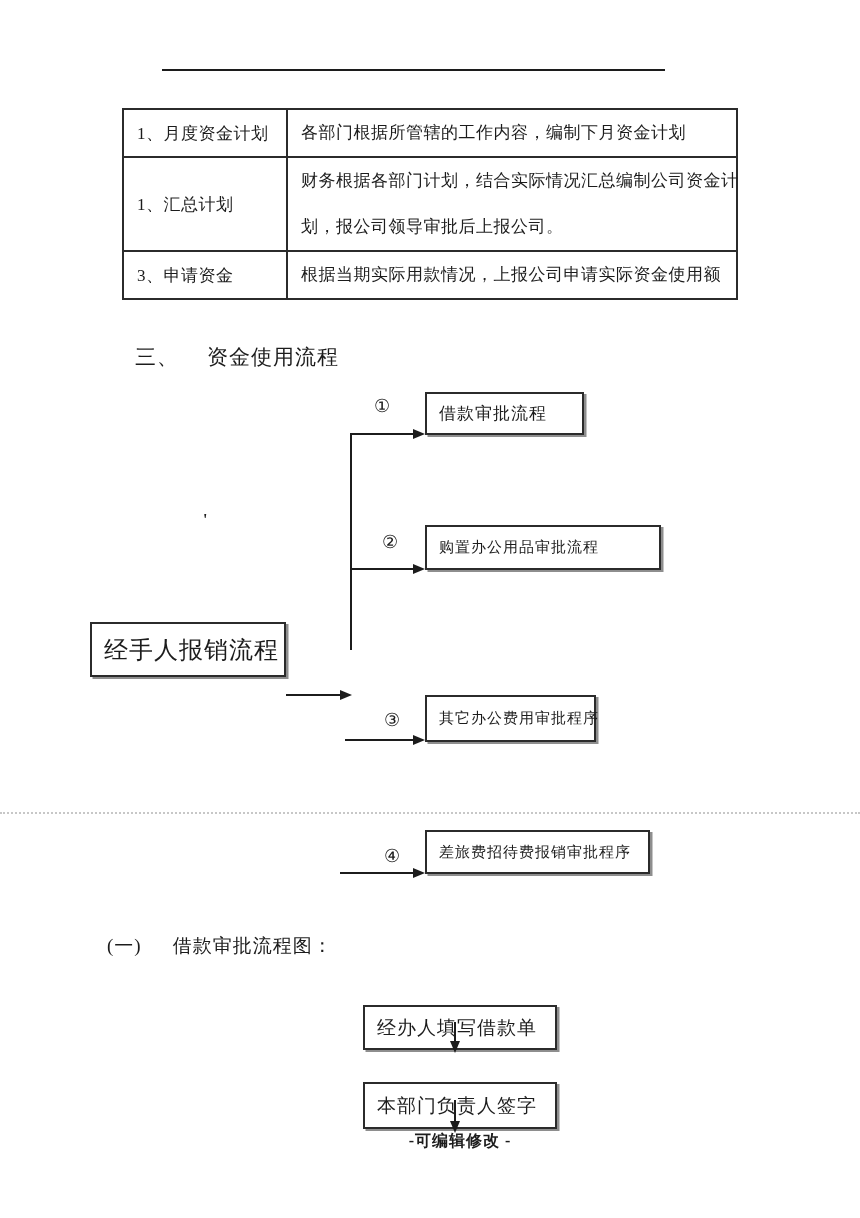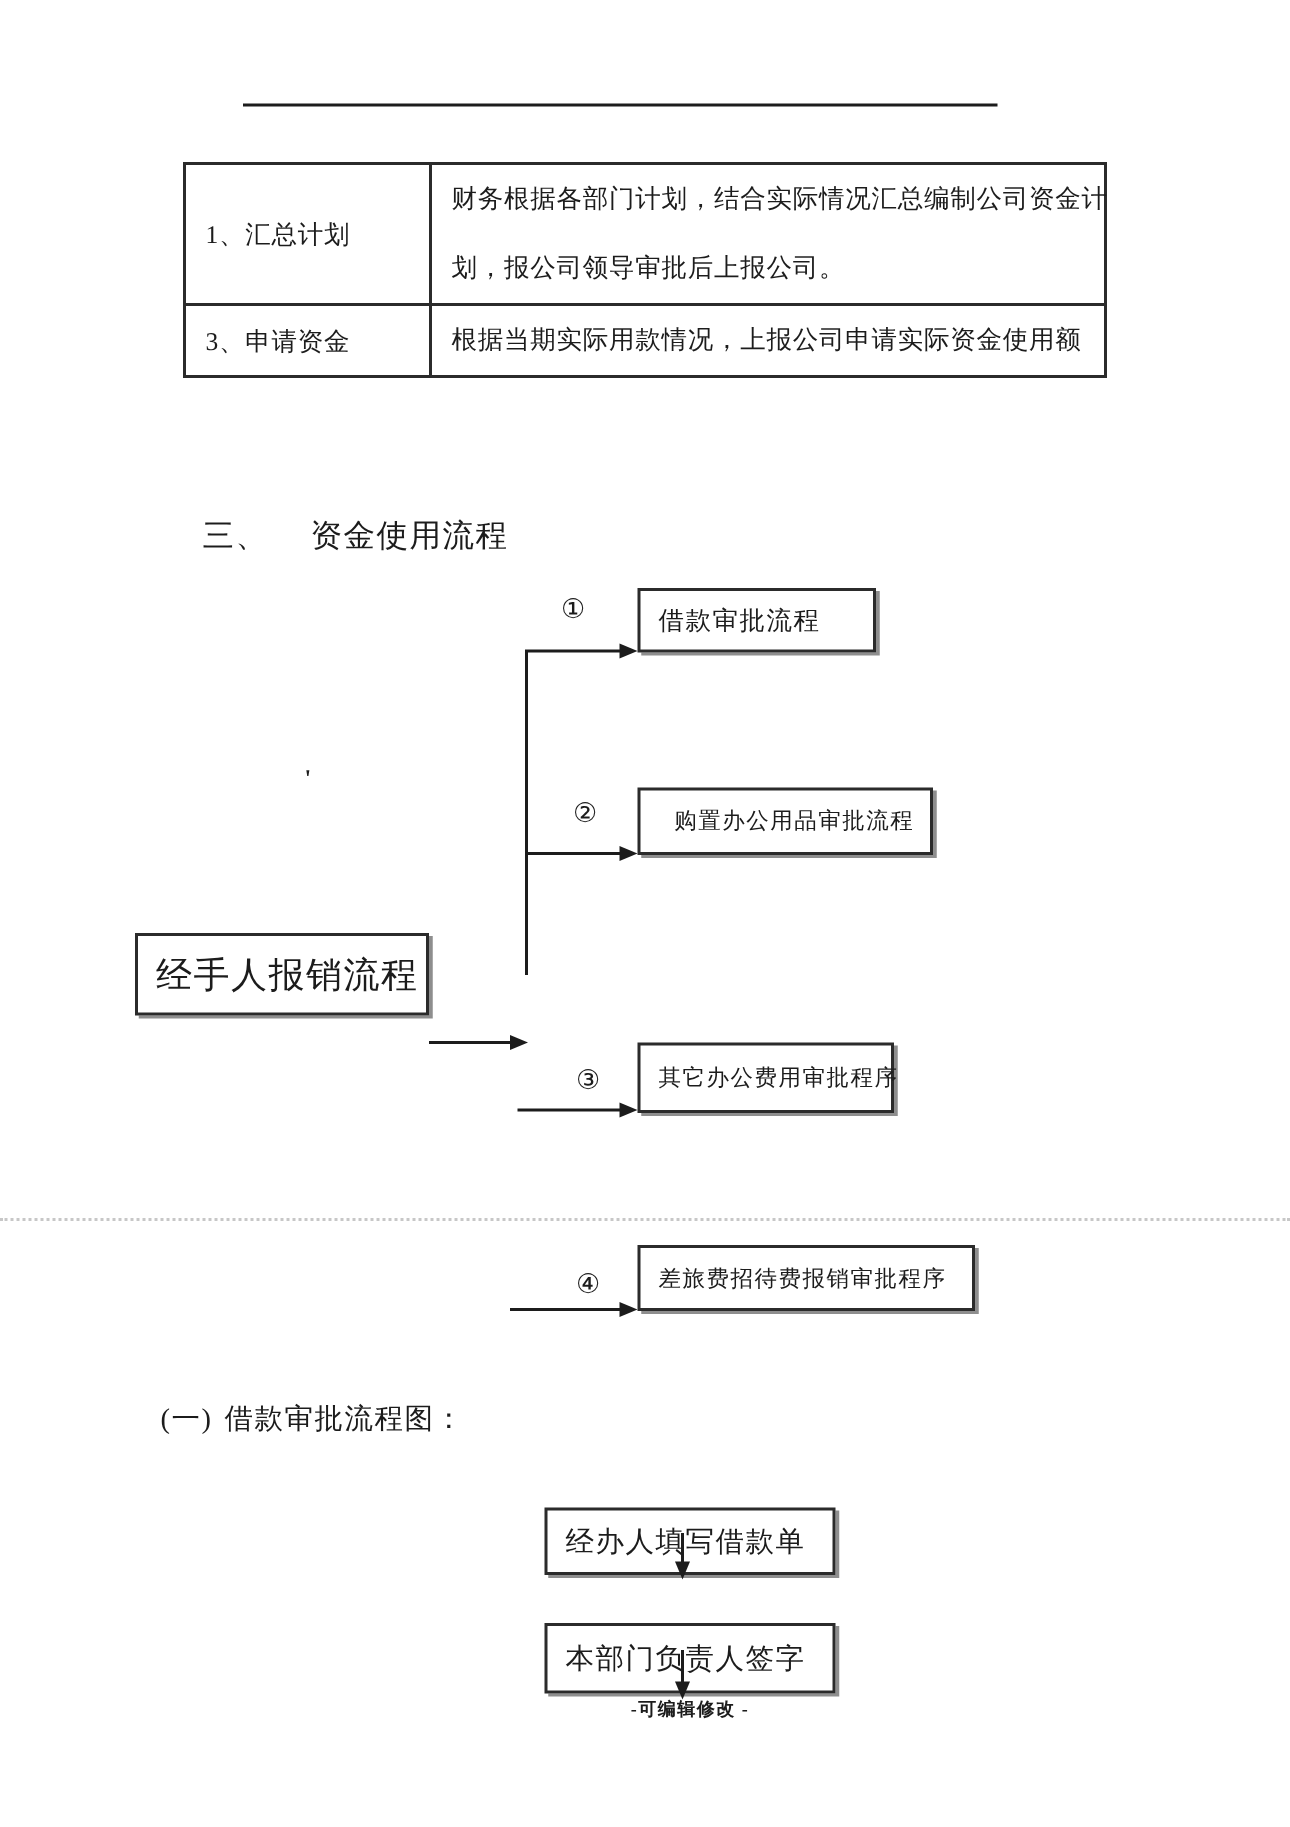--- a/index.html
+++ b/index.html
@@ -52,37 +52,37 @@
     white-space: nowrap;
   }
   .sec-heading .ttl { margin-left: 28px; }
   .sub-heading {
     position: absolute;
     left: 107px; top: 933px;
     font-size: 19px;
     letter-spacing: 1px;
     white-space: nowrap;
   }
-  .sub-heading .ttl { margin-left: 8px; }
+  .sub-heading .ttl { margin-left: 31px; }
 
   
   .fc-box {
     position: absolute;
     border: 2px solid #2b2b2b;
     background: #ffffff;
     box-shadow: 2.5px 2px 0 rgba(50,50,50,0.55);
     display: flex;
     align-items: center;
     padding-left: 12px;
     box-sizing: border-box;
     white-space: nowrap;
     letter-spacing: 1px;
   }
   .b1 { left: 425px; top: 392px; width: 159px; height: 43px; font-size: 17px; }
-  .b2 { left: 425px; top: 525px; width: 197px; height: 45px; font-size: 15px; justify-content: center; }
+  .b2 { left: 425px; top: 525px; width: 236px; height: 45px; font-size: 15px; }
   .b3 { left: 425px; top: 695px; width: 171px; height: 47px; font-size: 15px; }
   .b4 { left: 425px; top: 830px; width: 225px; height: 44px; font-size: 15px; }
   .src { left: 90px;  top: 622px; width: 196px; height: 55px; font-size: 24px; }
   .loan1 { left: 363px; top: 977px;  width: 194px; height: 45px; font-size: 19px; margin-top: 28px; }
   .loan2 { left: 363px; top: 1053px; width: 194px; height: 47px; font-size: 19px; margin-top: 29px; }
 
   .circ-num {
     position: absolute;
     font-size: 18px;
     color: #1c1c1c;
@@ -148,34 +148,40 @@
     left: 0; top: 812px;
     width: 860px; height: 0;
     border-top: 2px dotted #c7c7c7;
   }
 
   .footer-note {
     position: absolute;
     left: 363px; top: 1131px;
     width: 194px;
     text-align: center;
-    font-size: 12px;
+    font-size: 16px;
     font-weight: bold;
     letter-spacing: 1px;
   }
 </style>
 </head>
 <body>
 
 <div class="page">
 
   <div class="top-rule"></div>
 
   <table class="plan-table">
     <tbody>
+        <tr class="r1">
+      <td class="c1"><span>1、月度资金计划</span></td>
+      <td class="c2">
+            <div class="ln">各部门根据所管辖的工作内容，编制下月资金计划</div>
+          </td>
+    </tr>
     <tr class="r2">
       <td class="c1"><span>1、汇总计划</span></td>
       <td class="c2">
         <div class="ln">财务根据各部门计划，结合实际情况汇总编制公司资金计</div>
         <div class="ln">划，报公司领导审批后上报公司。</div>
       </td>
     </tr>
     <tr class="r3">
       <td class="c1"><span>3、申请资金</span></td>
       <td class="c2">

